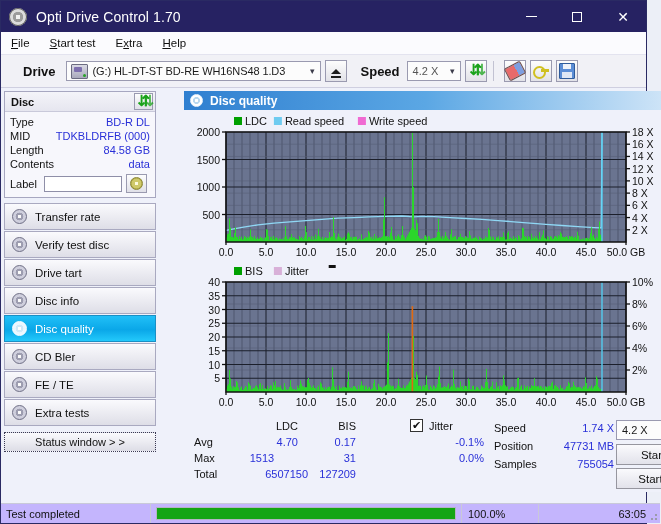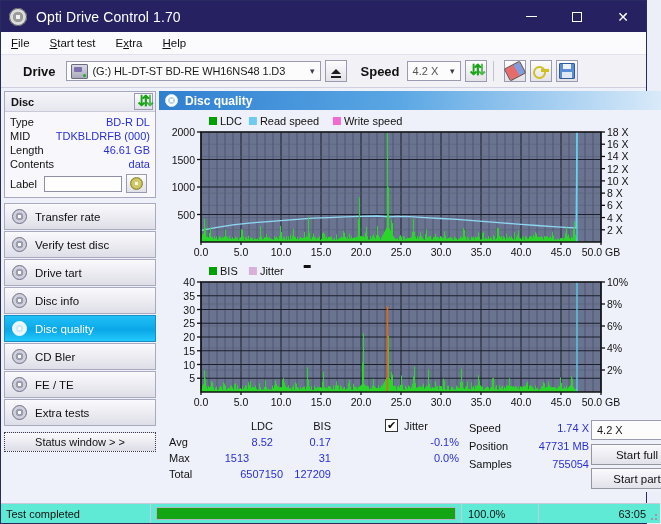--- a/index.html
+++ b/index.html
@@ -84,21 +84,21 @@
   .ico-refresh:after{content:"⇅";color:#1aa31a;font-size:15px;font-weight:bold;position:absolute;left:5px;top:-3px;opacity:.75;}
   .ico-eraser{width:16px;height:12px;transform:rotate(-28deg);border-radius:2px;
     background:linear-gradient(90deg,#e86a6a 0 60%,#7e9ee0 60% 100%);border:1px solid #6a4b4b;}
   .ico-key{width:16px;height:12px;position:relative;}
   .ico-key:before{content:"";position:absolute;left:0;top:1px;width:9px;height:9px;border:2px solid #d0c020;border-radius:50%;}
   .ico-key:after{content:"";position:absolute;left:8px;top:4px;width:8px;height:3px;background:#d0c020;}
   .ico-save{width:14px;height:14px;background:#5b8dd6;border:1px solid #2f5b9b;position:relative;border-radius:1px;}
   .ico-save:before{content:"";position:absolute;left:3px;top:0;width:8px;height:5px;background:#eef2fa;}
   .ico-save:after{content:"";position:absolute;left:2px;bottom:0;width:10px;height:6px;background:#dfe7f5;}
   
-  .main{display:flex;height:404px;}
+  .main{display:flex;height:404px;gap:25px;}
   .sidebar{width:158px;flex:0 0 auto;padding:3px 3px 0 3px;box-sizing:border-box;}
   
   .group{
     border:1px solid #a7a7c0;background:#f7f7fc;box-sizing:border-box;
   }
   .group-head{
     height:19px;background:linear-gradient(#f4f4f9,#e6e6ef);
     display:flex;align-items:center;border-bottom:1px solid #c9c9da;
     padding:0 2px 0 6px;
   }
@@ -171,21 +171,21 @@
     width:13px;height:13px;border:1px solid #333;background:#fff;box-sizing:border-box;
     display:inline-flex;align-items:center;justify-content:center;font-size:11px;color:#111;line-height:1;
   }
   .btn-std{
     width:92px;height:21px;background:linear-gradient(#fafafd,#e2e2ea);
     border:1px solid #96969f;box-sizing:border-box;display:flex;align-items:center;justify-content:center;
     font-size:11.5px;color:#111;
   }
   
   .statusbar{
-    position:absolute;left:0;bottom:0;width:659px;height:19px;background:#5eead4;
+    position:absolute;left:0;bottom:0;width:659px;height:19px;background:#c4b5fd;
     border-top:1px solid #c9c9d8;display:flex;align-items:center;font-size:11px;color:#111;
   }
   .sb-cell{height:19px;display:flex;align-items:center;box-sizing:border-box;}
   .sb-text{width:150px;padding-left:5px;border-right:1px solid #c9c9d8;}
   .sb-prog{width:310px;padding:0 5px;display:flex;align-items:center;}
   .prog-outer{width:300px;height:13px;background:#e6e6ee;border:1px solid #b4b4c4;box-sizing:border-box;}
   .prog-inner{height:100%;background:#14a514;}
   .sb-pct{width:78px;padding-left:6px;border-left:1px solid #c9c9d8;border-right:1px solid #c9c9d8;}
   .sb-time{flex:1;display:flex;justify-content:flex-end;padding-right:14px;}
   .grip{position:absolute;right:2px;bottom:2px;width:10px;height:10px;
@@ -268,21 +268,21 @@
           <div class="drow">
             <span class="k">Type</span>
             <span class="v">BD-R DL</span>
           </div>
           <div class="drow">
             <span class="k">MID</span>
             <span class="v">TDKBLDRFB (000)</span>
           </div>
           <div class="drow">
             <span class="k">Length</span>
-            <span class="v">46.61 GB</span>
+            <span class="v">84.58 GB</span>
           </div>
           <div class="drow">
             <span class="k">Contents</span>
             <span class="v">data</span>
           </div>
           <div class="label-row">
             <span class="k">Label</span>
             <input class="label-input" type="text" value="" style="">
             <span class="disc-btn">
                 <span class="cd-gl"></span>
@@ -1340,21 +1340,21 @@
       <div class="stats">
 
         <div style="position:relative;width:200px;">
           <div style="position:absolute;left:10px;top:16px;" class="col-lbl">Avg</div>
           <div style="position:absolute;left:10px;top:32px;" class="col-lbl">Max</div>
           <div style="position:absolute;left:10px;top:48px;" class="col-lbl">Total</div>
 
           <div style="position:absolute;left:62px;top:0px;width:52px;text-align:right;" class="col-lbl">LDC</div>
           <div style="position:absolute;left:130px;top:0px;width:42px;text-align:right;" class="col-lbl">BIS</div>
 
-          <div style="position:absolute;left:42px;top:16px;width:72px;text-align:right;" class="val">8.52</div>
+          <div style="position:absolute;left:42px;top:16px;width:72px;text-align:right;" class="val">4.70</div>
           <div style="position:absolute;left:42px;top:32px;width:72px;text-align:center;" class="val">1513</div>
           <div style="position:absolute;left:52px;top:48px;width:72px;text-align:right;" class="val">6507150</div>
 
           <div style="position:absolute;left:118px;top:16px;width:54px;text-align:right;" class="val">0.17</div>
           <div style="position:absolute;left:118px;top:32px;width:54px;text-align:right;" class="val">31</div>
           <div style="position:absolute;left:118px;top:48px;width:54px;text-align:right;" class="val">127209</div>
         </div>
 
         <div style="position:relative;width:110px;">
           <div style="position:absolute;left:26px;top:-1px;display:flex;align-items:center;gap:6px;">

